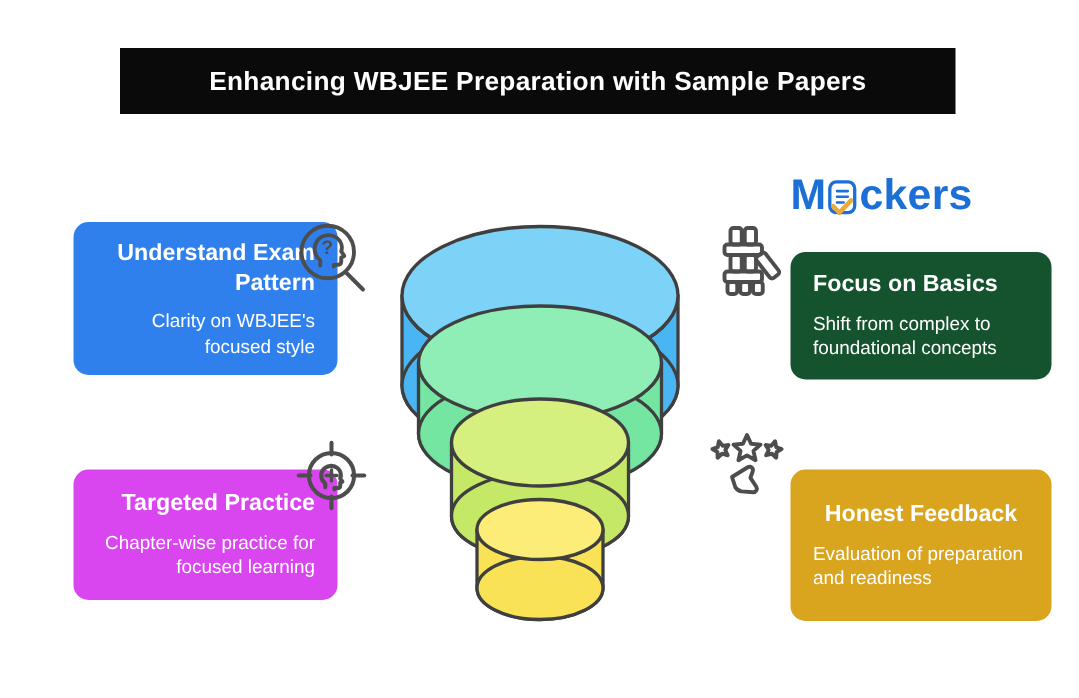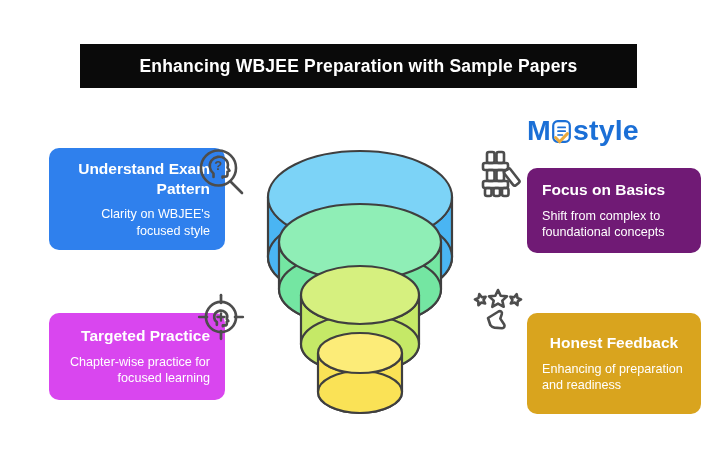--- a/index.html
+++ b/index.html
@@ -1,19 +1,19 @@
 <!DOCTYPE html>
 <html><head>
 <meta charset="utf-8">
 <style>
   html,body{margin:0;padding:0;background:#ffffff;font-family:"Liberation Sans",sans-serif;}
   #canvas{position:relative;width:719px;height:465px;background:#ffffff;overflow:hidden;}
 
   
-  .title-bar{position:absolute;left:80px;top:44px;width:557px;height:44px;
+  .title-bar{position:absolute;left:80px;top:32px;width:557px;height:44px;
     display:flex;align-items:center;justify-content:center;}
   .title-bar .title-text{color:#fff;font-size:17.5px;font-weight:700;letter-spacing:.2px;}
 
   
   .logo{position:absolute;left:527px;top:114px;display:flex;align-items:center;
     font-size:28.5px;font-weight:600;letter-spacing:.2px;}
   .logo svg{margin:3px 1px 0 1px;display:block;}
 
   
   .card{position:absolute;border-radius:10px;color:#ffffff;box-sizing:border-box;
@@ -53,41 +53,41 @@
     <span>M</span>
     <svg width="20" height="25" viewBox="0 0 20 25">
       <rect x="1.2" y="1.2" width="16.6" height="20.6" rx="4.5" fill="#ffffff" stroke-width="2.2" style="stroke: rgb(27, 111, 214);"></rect>
       <g stroke-width="1.7" stroke-linecap="round" style="stroke: rgb(27, 111, 214);">
         <line x1="6" y1="7.4" x2="13.2" y2="7.4"></line>
         <line x1="6" y1="11.2" x2="13.2" y2="11.2"></line>
         <line x1="6" y1="15" x2="10.4" y2="15"></line>
       </g>
       <path d="M3.5 17.5 L7.6 21.8 L15.4 13.6" fill="none" stroke-width="3" stroke-linecap="round" stroke-linejoin="round" style="stroke: rgb(233, 169, 61);"></path>
     </svg>
-    <span>style</span>
+    <span>ckers</span>
   </div>
 
   <div class="card card-left" id="card-understand" style="background-color: rgb(47, 128, 237);">
     <div class="card-title">Understand Exam Pattern</div>
     <div class="card-sub">Clarity on WBJEE's focused style</div>
   </div>
 
   <div class="card card-left" id="card-targeted" style="background-color: #d946ef;">
     <div class="card-title">Targeted Practice</div>
     <div class="card-sub">Chapter-wise practice for focused learning</div>
   </div>
 
-  <div class="card card-right" id="card-basics" style="background-color: #701a75;">
+  <div class="card card-right" id="card-basics" style="background-color: #14532d;">
     <div class="card-title">Focus on Basics</div>
     <div class="card-sub">Shift from complex to foundational concepts</div>
   </div>
 
   <div class="card card-right" id="card-feedback" style="background-color: rgb(217, 164, 30);">
     <div class="card-title">Honest Feedback</div>
-    <div class="card-sub">Enhancing of preparation and readiness</div>
+    <div class="card-sub">Evaluation of preparation and readiness</div>
   </div>
 
   <div class="side-icon" id="icon-magnifier">
     <svg width="52" height="54" viewBox="0 0 52 54">
       <g class="ico" style="stroke: rgb(77, 77, 77);">
         <circle cx="21.5" cy="22" r="17.5"></circle>
         <line x1="34" y1="36" x2="45" y2="47"></line>
         <path d="M16.5 31 L16.5 27.5 C12.5 24.5 11.5 18.5 14.5 14.5 C17.5 10.5 23.5 9.5 27.5 12.5 C30.5 14.8 31.5 18.5 30.5 21.6 L32.5 24.6 L30.5 25.6 L30.5 28.4 C30.5 29.9 29.4 30.6 27.9 30.6 L25.5 30.6 L25.5 31.6"></path>
       </g>
       <text x="17.2" y="23.5" font-size="13" font-weight="700" font-family="Liberation Sans, sans-serif" stroke="none" style="fill: rgb(77, 77, 77);">?</text>

